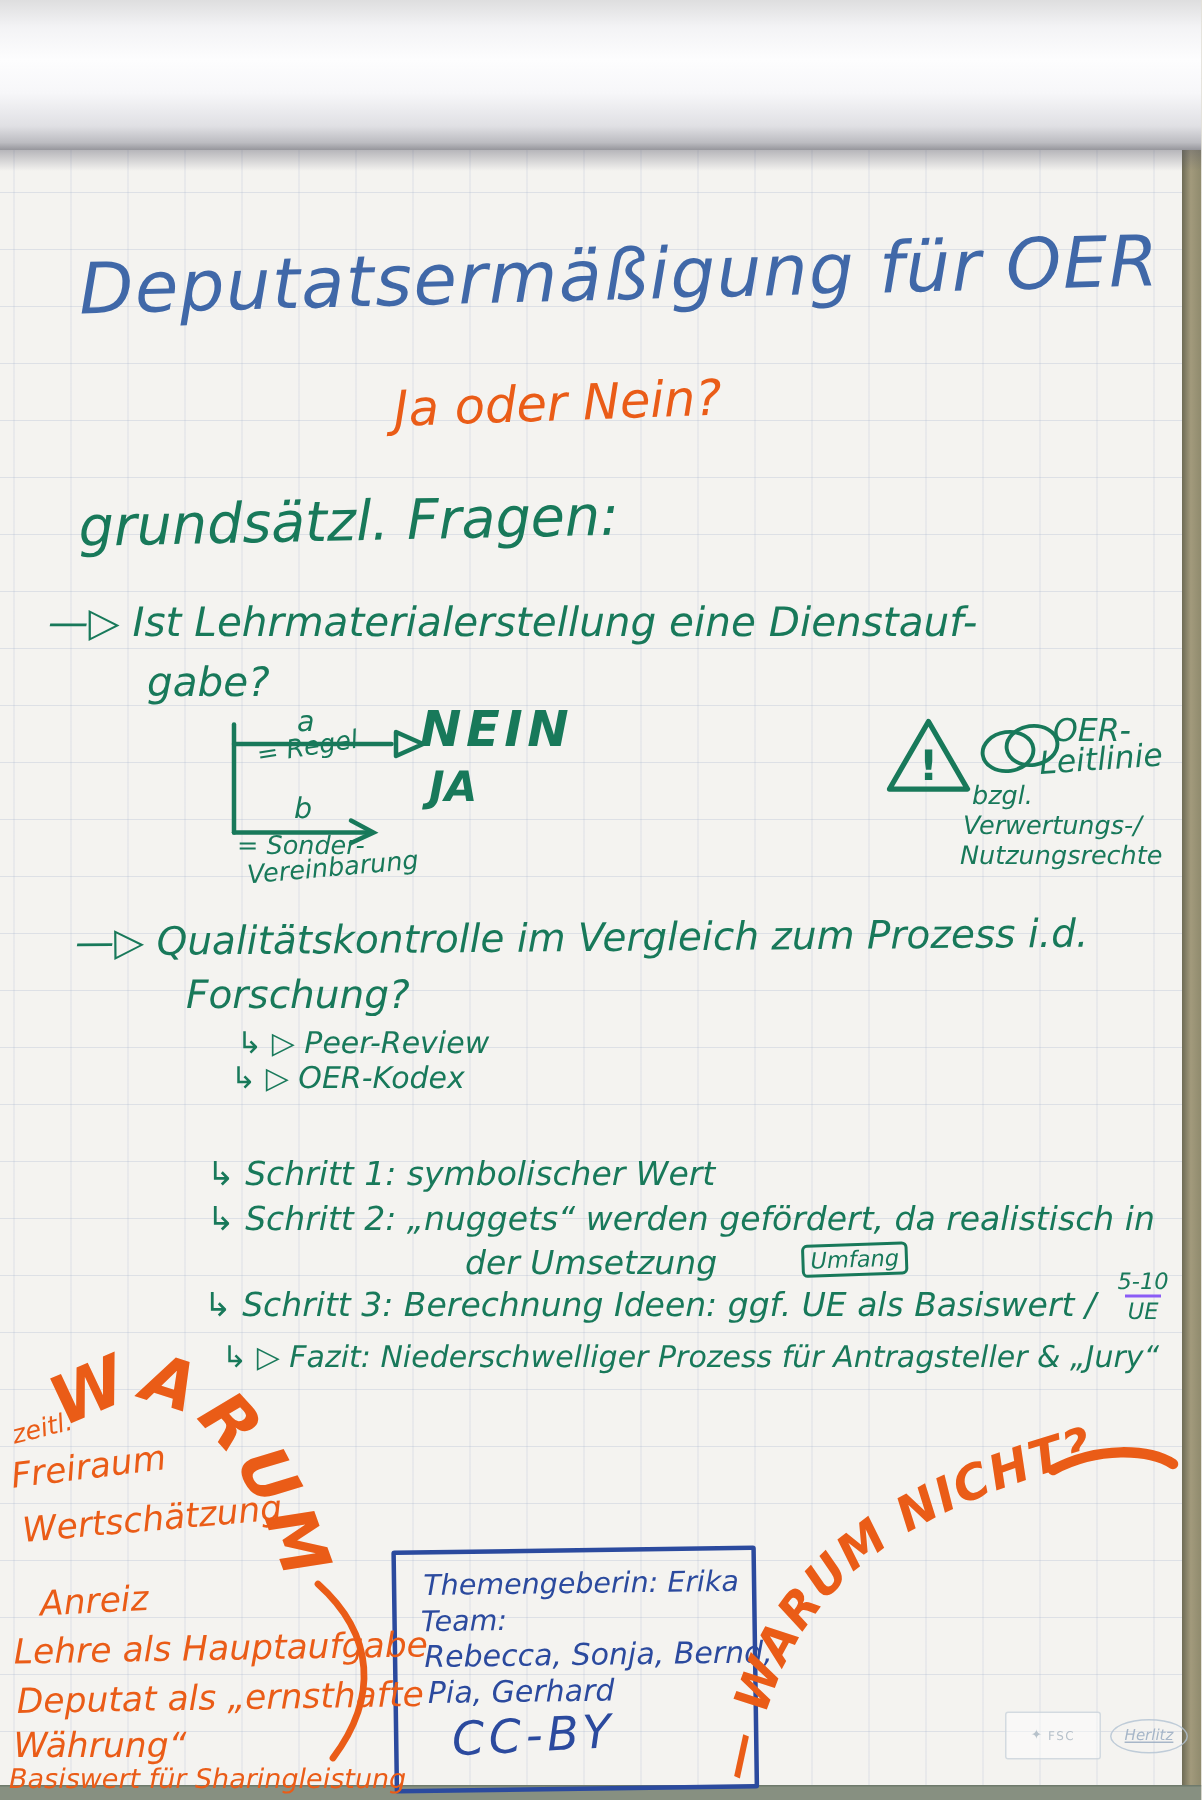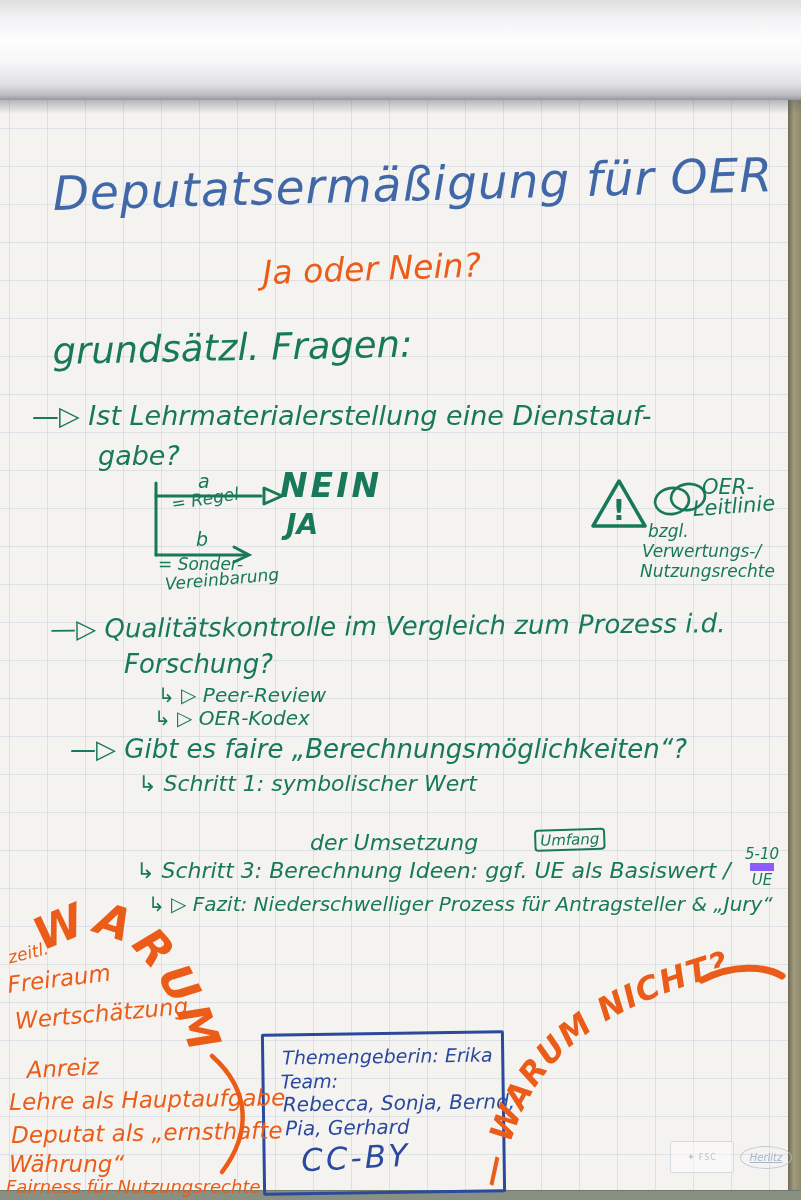--- a/index.html
+++ b/index.html
@@ -20,21 +20,21 @@
          background:linear-gradient(180deg,rgba(90,90,105,.40),rgba(90,90,105,0));}
   .t{position:absolute;white-space:nowrap;transform-origin:left top;z-index:8;font-style:italic;}
   .g{color:#18795a;} .o{color:#ea5c17;} .bl{color:#4068a8;} .nb{color:#2b4a9e;}
   .svgl{position:absolute;z-index:7;overflow:visible;}
   .credits{position:absolute;left:262px;top:1032px;width:237px;height:156px;z-index:7;
          border:3.5px solid #2b4a9e;transform:rotate(-0.8deg);border-radius:2px;}
   .credits .t{font-style:italic;}
   .umfangbox{border:2px solid #18795a;border-radius:4px;padding:0 4px;}
   .frac{position:absolute;left:745px;top:845px;z-index:8;display:flex;flex-direction:column;
         align-items:center;font-style:italic;}
-  .frac .fb{border-top:8px solid #8b5cf6;padding:0 2px;}
+  .frac .fb{border-top:2px solid #8b5cf6;padding:0 2px;}
   .brandbox{position:absolute;left:670px;top:1141px;width:62px;height:30px;z-index:8;
         border:1px solid #ccd5dd;background:rgba(255,255,255,.55);border-radius:2px;
         display:flex;align-items:center;justify-content:center;gap:4px;opacity:.8;}
   .brandoval{position:absolute;left:740px;top:1146px;width:50px;height:21px;z-index:8;
         border:1.5px solid #b3c3d3;border-radius:50%;display:flex;align-items:center;
         justify-content:center;opacity:.8;}
 </style>
 </head>
 <body>
 
@@ -93,27 +93,27 @@
   <div class="t g" style="left:107px;top:649px;font-size:26px;margin-left:17px;">Forschung?</div>
   <div class="t g" style="left:158px;top:683px;font-size:20px;">
     <span>↳ ▷</span>
     <span>Peer-Review</span>
   </div>
   <div class="t g" style="left:154px;top:706px;font-size:20px;">
     <span>↳ ▷</span>
     <span>OER-Kodex</span>
   </div>
 
-  <div class="t g" style="left:70px;top:734px;font-size:26px;">
-    <span>—▷</span>
-    <span>Gibt es faire „Berechnungsmöglichkeiten“?</span>
-  </div>
   <div class="t g" style="left:138px;top:771px;font-size:22px;text-align:center;">
     <span>↳</span>
     <span>Schritt 1: symbolischer Wert</span>
+  </div>
+  <div class="t g" style="left:138px;top:801px;font-size:22px;">
+    <span>↳</span>
+    <span>Schritt 2: „nuggets“ werden gefördert, da realistisch in</span>
   </div>
   <div class="t g" style="left:310px;top:830px;font-size:22px;">der Umsetzung</div>
   <div class="t g" style="left:534px;top:832px;font-size:15px;transform:rotate(-2deg);">
     <span class="umfangbox">Umfang</span>
   </div>
   <div class="t g" style="left:136px;top:858px;font-size:22px;">
     <span>↳</span>
     <span>Schritt 3: Berechnung Ideen: ggf. UE als Basiswert /</span>
   </div>
   <div class="frac g" style="font-size:15px;">
@@ -134,21 +134,21 @@
   <svg class="svgl" style="left:198px;top:1048px;" width="62" height="132" viewBox="0 0 62 132">
     <path d="M 14,8 C 52,42 54,84 24,124" fill="none" stroke="#ea5c17" stroke-width="4.5" stroke-linecap="round"></path>
   </svg>
   <div class="t o" style="left:6px;top:948px;font-size:17px;transform:rotate(-14deg);">zeitl.</div>
   <div class="t o" style="left:6px;top:972px;font-size:23px;transform:rotate(-7deg);">Freiraum</div>
   <div class="t o" style="left:14px;top:1008px;font-size:23px;transform:rotate(-5deg);">Wertschätzung</div>
   <div class="t o" style="left:26px;top:1057px;font-size:23px;transform:rotate(-3deg);">Anreiz</div>
   <div class="t o" style="left:9px;top:1089px;font-size:23px;transform:rotate(-1deg);">Lehre als Hauptaufgabe</div>
   <div class="t o" style="left:11px;top:1122px;font-size:23px;transform:rotate(-1deg);">Deputat als „ernsthafte</div>
   <div class="t o" style="left:9px;top:1151px;font-size:23px;">Währung“</div>
-  <div class="t o" style="left:6px;top:1176px;font-size:18px;">Fairness für Nutzungsrechte</div>
+  <div class="t o" style="left:6px;top:1176px;font-size:18px;">Basiswert für Sharingleistung</div>
 
   <div class="credits">
     <span class="t nb" style="left:18px;top:10px;font-size:19px;">Themengeberin: Erika</span>
     <span class="t nb" style="left:16px;top:34px;font-size:19px;">Team:</span>
     <span class="t nb" style="left:18px;top:56px;font-size:20px;">Rebecca, Sonja, Bernd,</span>
     <span class="t nb" style="left:20px;top:80px;font-size:20px;">Pia, Gerhard</span>
     <span class="t nb" style="left:35px;top:106px;font-size:31px;letter-spacing:3px;transform:rotate(-2deg);">CC-BY</span>
   </div>
 
   <svg class="svgl" style="left:470px;top:928px;" width="331" height="272" viewBox="0 0 331 272">

